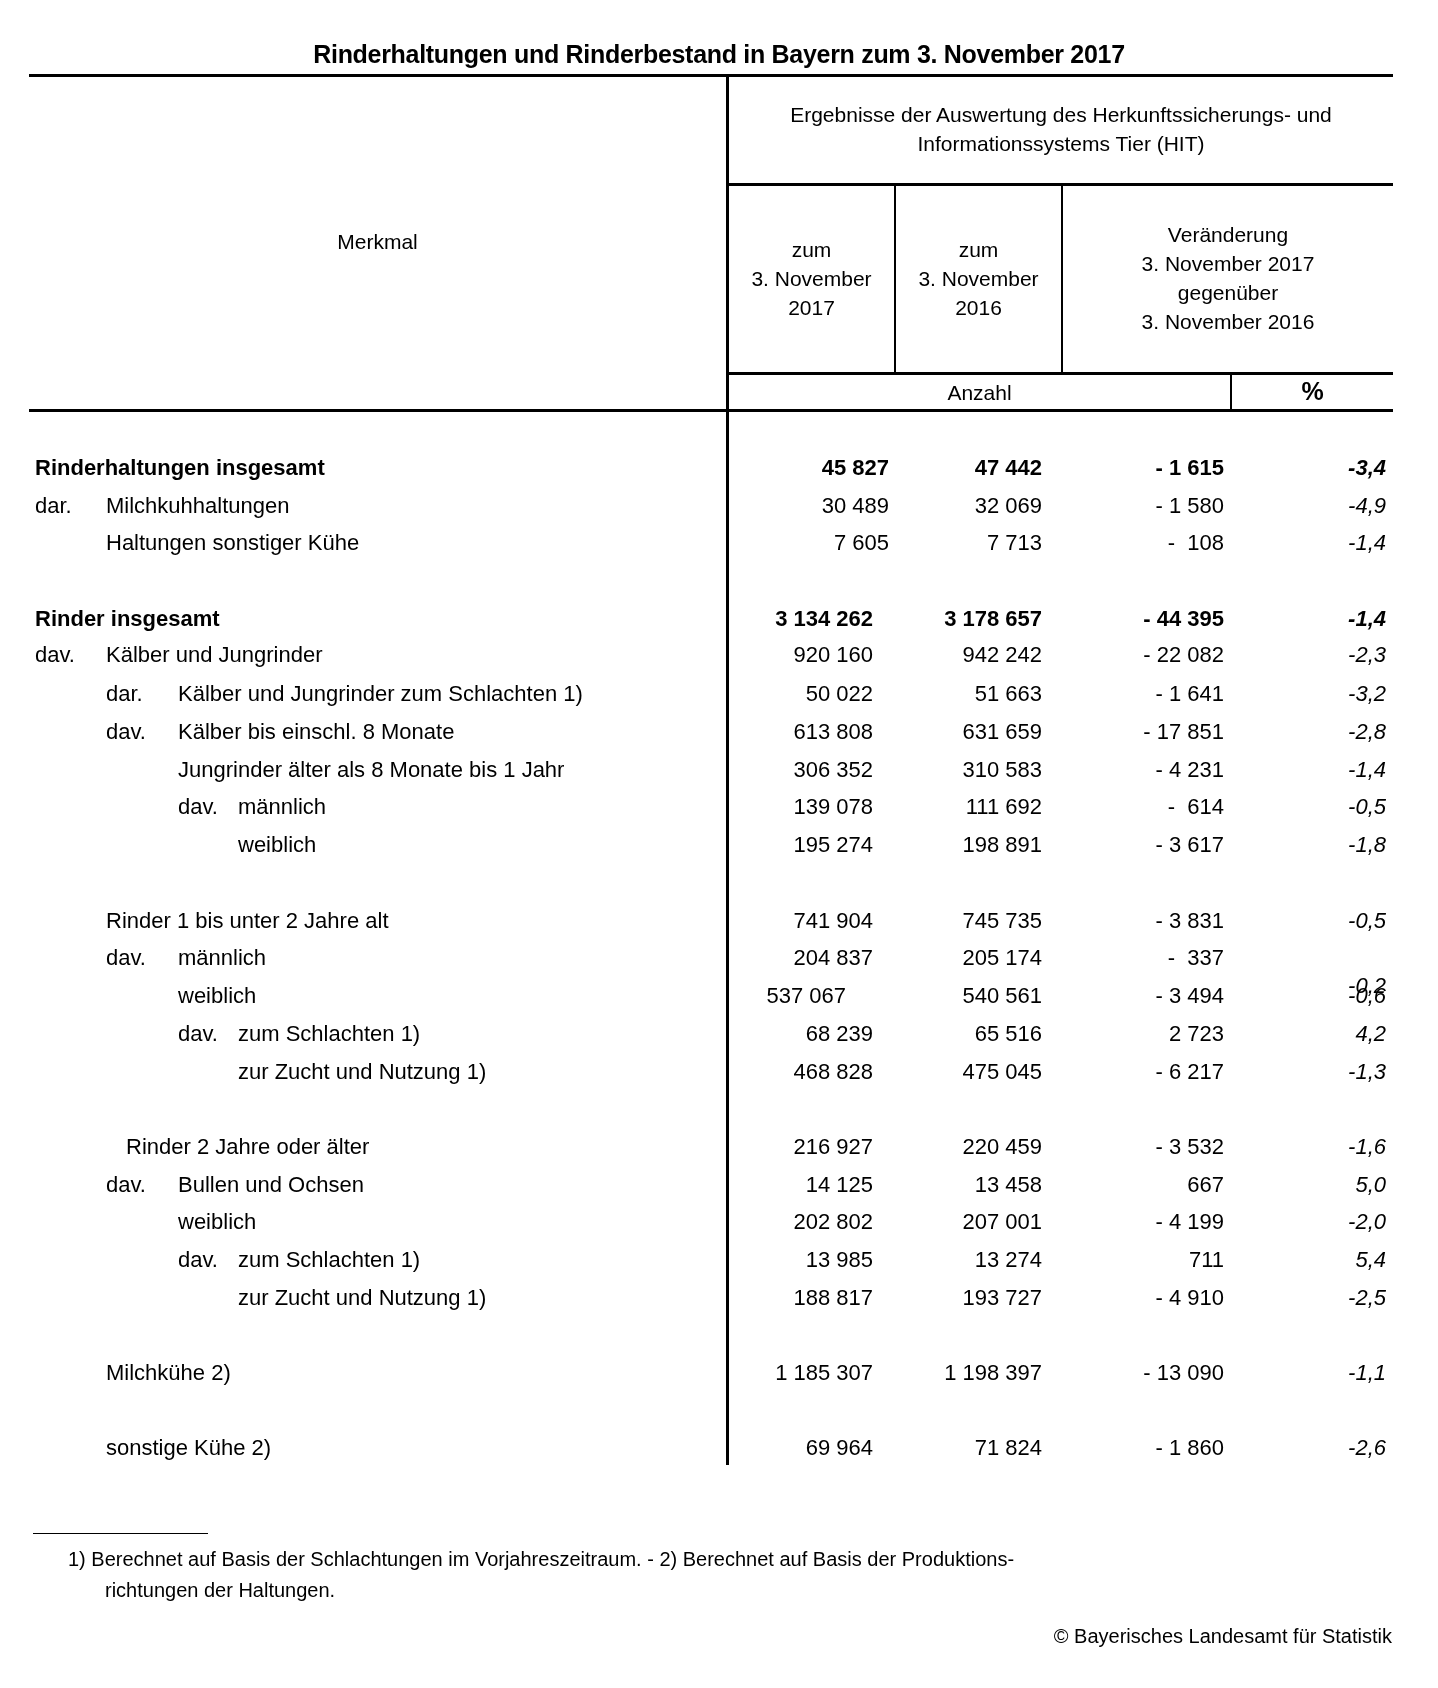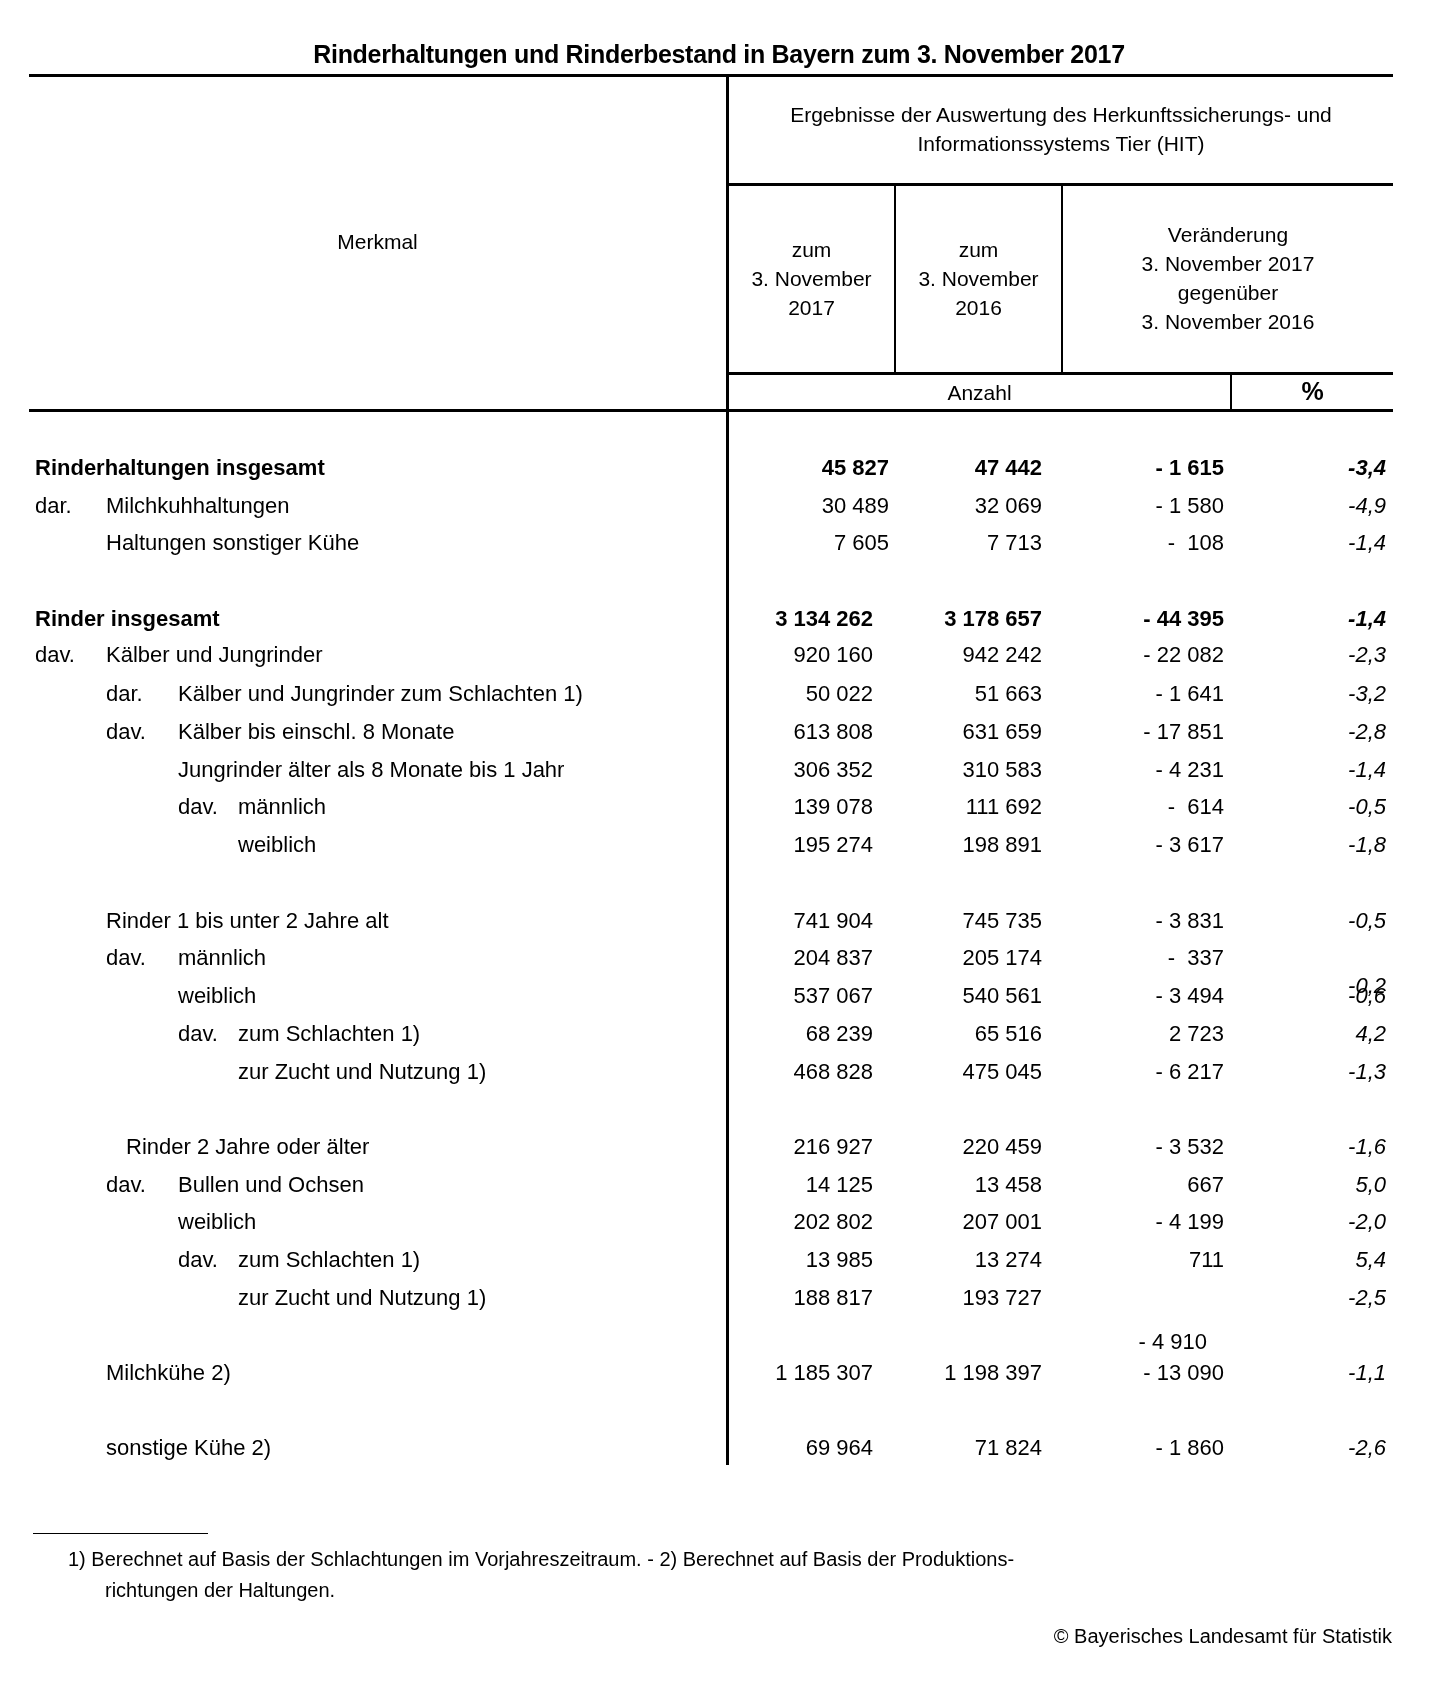--- a/index.html
+++ b/index.html
@@ -114,21 +114,21 @@
     <div class="abs num" style="right: 396px; top: 909px;">745 735</div>
     <div class="abs num" style="right: 214px; top: 909px; white-space: pre;">- 3 831</div>
     <div class="abs num ital" style="right: 52px; top: 909px;">-0,5</div>
     <div class="abs lbl" style="left: 106px; top: 946px;">dav.</div>
     <div class="abs lbl" style="left: 178px; top: 946px;">männlich</div>
     <div class="abs num" style="right: 565px; top: 946px;">204 837</div>
     <div class="abs num" style="right: 396px; top: 946px;">205 174</div>
     <div class="abs num" style="right: 214px; top: 946px; white-space: pre;">-  337</div>
     <div class="abs num ital" style="right: 52px; top: 946px; margin-top: 28px;">-0,2</div>
     <div class="abs lbl" style="left: 178px; top: 984px;">weiblich</div>
-    <div class="abs num" style="right: 565px; top: 984px;">537 067</div>
+    <div class="abs num" style="right: 592px; top: 984px;">537 067</div>
     <div class="abs num" style="right: 396px; top: 984px;">540 561</div>
     <div class="abs num" style="right: 214px; top: 984px; white-space: pre;">- 3 494</div>
     <div class="abs num ital" style="right: 52px; top: 984px;">-0,6</div>
     <div class="abs lbl" style="left: 178px; top: 1022px;">dav.</div>
     <div class="abs lbl" style="left: 238px; top: 1022px;">zum Schlachten 1)</div>
     <div class="abs num" style="right: 565px; top: 1022px;">68 239</div>
     <div class="abs num" style="right: 396px; top: 1022px;">65 516</div>
     <div class="abs num" style="right: 214px; top: 1022px; white-space: pre;">2 723</div>
     <div class="abs num ital" style="right: 52px; top: 1022px;">4,2</div>
     <div class="abs lbl" style="left: 238px; top: 1060px;">zur Zucht und Nutzung 1)</div>
@@ -154,21 +154,21 @@
     <div class="abs num ital" style="right: 52px; top: 1210px;">-2,0</div>
     <div class="abs lbl" style="left: 178px; top: 1248px;">dav.</div>
     <div class="abs lbl" style="left: 238px; top: 1248px;">zum Schlachten 1)</div>
     <div class="abs num" style="right: 565px; top: 1248px;">13 985</div>
     <div class="abs num" style="right: 396px; top: 1248px;">13 274</div>
     <div class="abs num" style="right: 214px; top: 1248px; white-space: pre;">711</div>
     <div class="abs num ital" style="right: 52px; top: 1248px;">5,4</div>
     <div class="abs lbl" style="left: 238px; top: 1286px;">zur Zucht und Nutzung 1)</div>
     <div class="abs num" style="right: 565px; top: 1286px;">188 817</div>
     <div class="abs num" style="right: 396px; top: 1286px;">193 727</div>
-    <div class="abs num" style="right: 231px; top: 1286px; white-space: pre; margin-top: 44px;">- 4 910</div>
+    <div class="abs num" style="right: 214px; top: 1286px; white-space: pre;">- 4 910</div>
     <div class="abs num ital" style="right: 52px; top: 1286px;">-2,5</div>
     <div class="abs lbl" style="left: 106px; top: 1361px;">Milchkühe 2)</div>
     <div class="abs num" style="right: 565px; top: 1361px;">1 185 307</div>
     <div class="abs num" style="right: 396px; top: 1361px;">1 198 397</div>
     <div class="abs num" style="right: 214px; top: 1361px; white-space: pre;">- 13 090</div>
     <div class="abs num ital" style="right: 52px; top: 1361px;">-1,1</div>
     <div class="abs lbl" style="left: 106px; top: 1436px;">sonstige Kühe 2)</div>
     <div class="abs num" style="right: 565px; top: 1436px;">69 964</div>
     <div class="abs num" style="right: 396px; top: 1436px;">71 824</div>
     <div class="abs num" style="right: 214px; top: 1436px; white-space: pre;">- 1 860</div>

